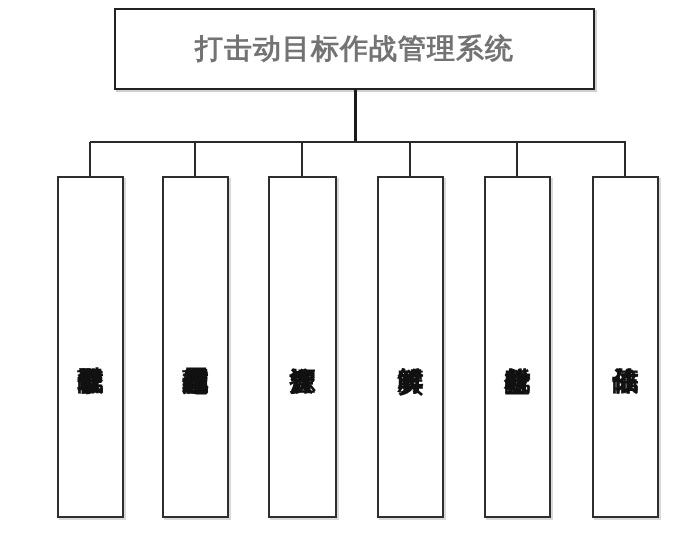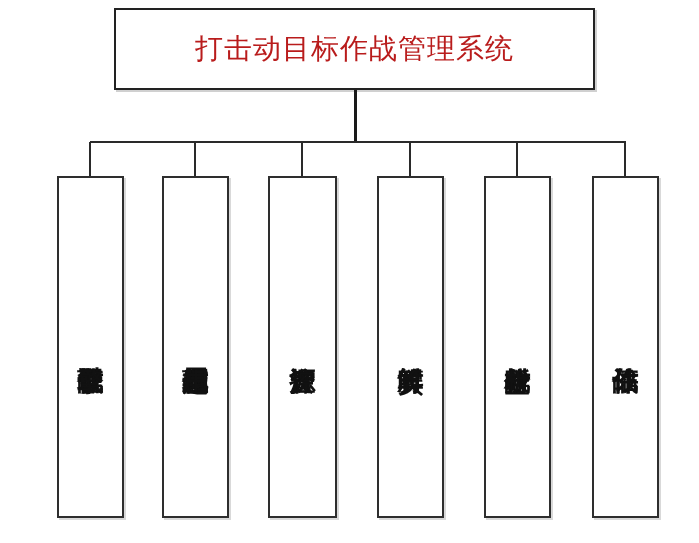--- a/index.html
+++ b/index.html
@@ -30,22 +30,22 @@
     box-sizing: border-box;
     border: 2px solid #222222;
     background: #ffffff;
     display: flex;
     align-items: center;
     justify-content: center;
     box-shadow: 2px 2px 0 rgba(150,150,150,0.45);
   }
   .root-label {
     font-size: 28px;
-    font-weight: normal;
-    color: #b91c1c;
+    font-weight: bold;
+    color: #737373;
     letter-spacing: 1px;
     line-height: 1;
     white-space: nowrap;
   }
 
   
   .conn {
     position: absolute;
     background: #1a1a1a;
   }

